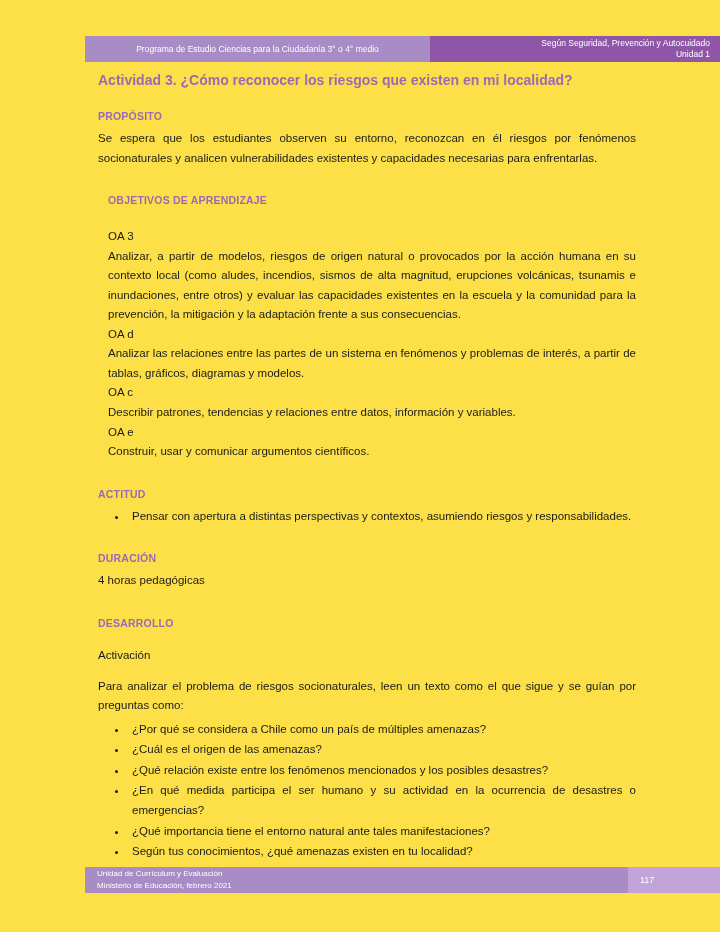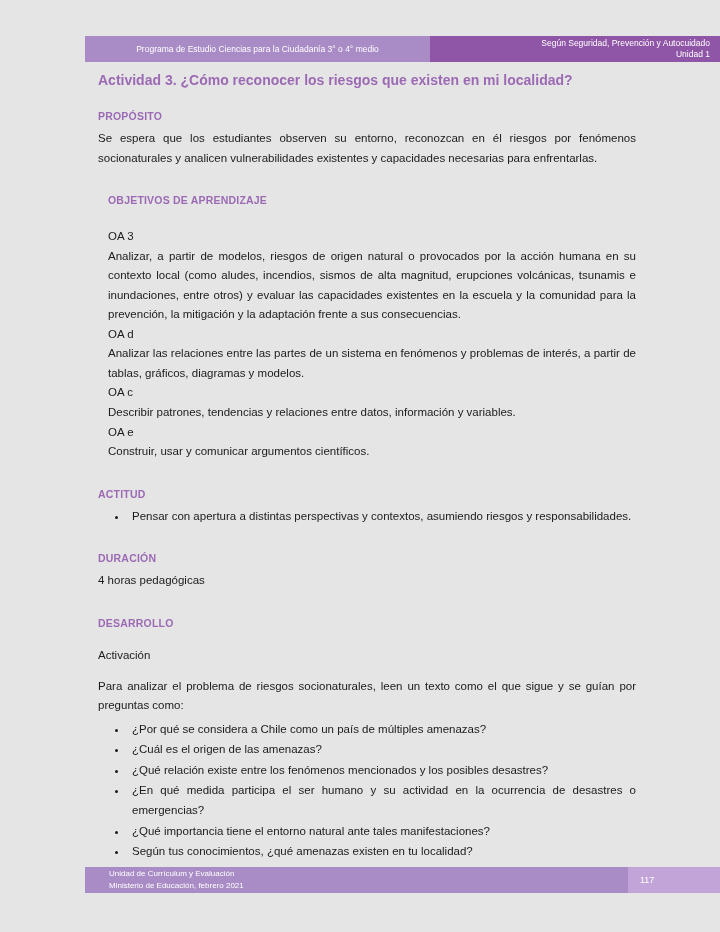--- a/index.html
+++ b/index.html
@@ -5,21 +5,21 @@
   * { margin: 0; padding: 0; box-sizing: border-box; }
   html, body { background: #ffffff; }
   body {
     width: 720px;
     height: 932px;
     position: relative;
     font-family: "Liberation Sans", sans-serif;
     color: #1b1b1b;
     overflow: hidden;
   }
-  .page { position: absolute; inset: 0; background: #e5e5e5; }
+  .page { position: absolute; inset: 0; background: #fde047; }
 
   
   .topbar {
     position: absolute;
     top: 36px; left: 85px; right: 0;
     height: 26px;
     display: flex;
   }
   .topbar-left {
     flex: 0 0 345px;
@@ -103,21 +103,21 @@
     display: flex;
   }
   .footbar-left {
     flex: 1;
     background: #a98bc6;
     color: #fff;
     font-size: 8px;
     display: flex;
     flex-direction: column;
     justify-content: center;
-    padding: 0 24px;
+    padding: 0 12px;
     line-height: 1.45;
   }
   .footbar-right {
     flex: 0 0 92px;
     background: #c2a4d8;
     color: #fff;
     font-size: 9px;
     display: flex;
     align-items: center;
     padding-left: 12px;

